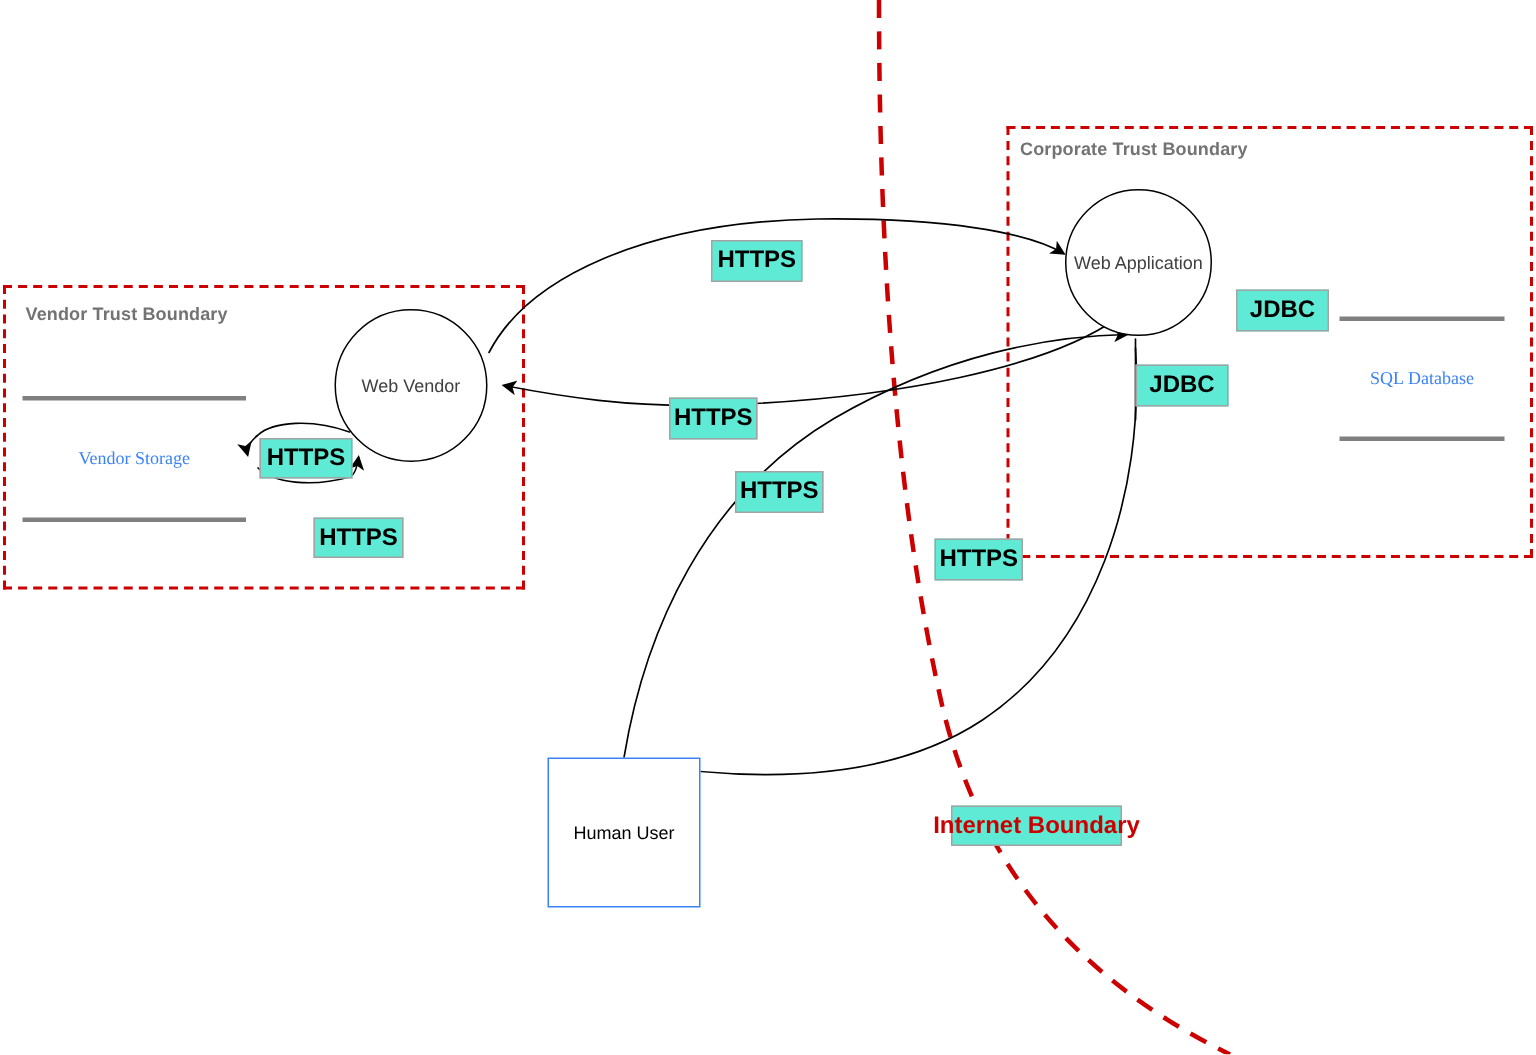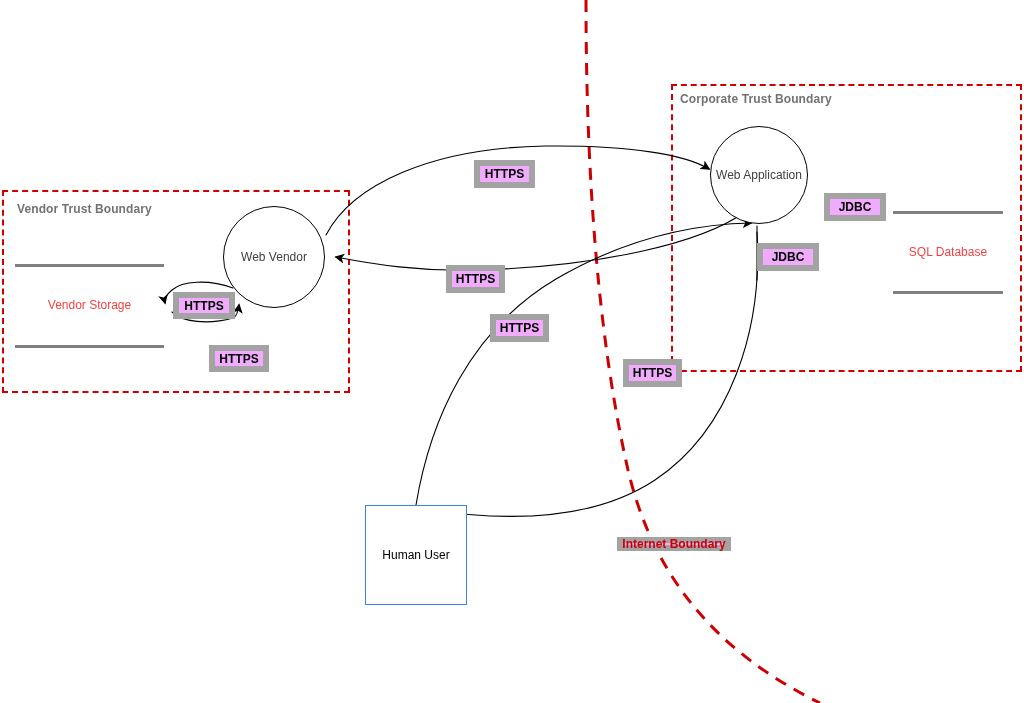--- a/index.html
+++ b/index.html
@@ -91,33 +91,33 @@
     background: #808080;
   }
   .datastore .rule.top { top: 0; }
   .datastore .rule.bottom { bottom: 0; }
   .datastore .datastore-label {
     position: absolute;
     left: 0;
     width: 100%;
     text-align: center;
     font-size: 12px;
-    color: #ef4444;
-    font-family: Liberation Sans, sans-serif;
+    color: #3b82f6;
+    font-family: Liberation Serif, serif;
     white-space: nowrap;
   }
 
   
   .flow-label {
     position: absolute;
-    background: #f0abfc;
-    border: 6px solid #a3a3a3;
+    background: #5eead4;
+    border: 1px solid #a3a3a3;
     color: #000000;
     font-weight: bold;
-    font-size: 12px;
+    font-size: 16px;
     font-family: "Liberation Sans", sans-serif;
     box-sizing: border-box;
     display: flex;
     align-items: center;
     justify-content: center;
     white-space: nowrap;
     padding: 0 8px;
     line-height: 1;
   }
   .flow-label.danger {
@@ -207,15 +207,15 @@
   <div class="flow-label" style="left:446px; top:265px; width:59px; height:28px;">HTTPS</div>
 
   <div class="flow-label" style="left:490px; top:314px; width:59px; height:28px;">HTTPS</div>
 
   <div class="flow-label" style="left:623px; top:359px; width:59px; height:28px;">HTTPS</div>
 
   <div class="flow-label" style="left:824px; top:193px; width:62px; height:28px;">JDBC</div>
 
   <div class="flow-label" style="left:757px; top:243px; width:62px; height:28px;">JDBC</div>
 
-  <div class="flow-label danger" style="left:617px; top:537px; width:114px; height:14px;text-align:right;">Internet Boundary</div>
+  <div class="flow-label danger" style="left:634px; top:537px; width:114px; height:27px;text-align:right;">Internet Boundary</div>
 
 </div>
 
 </body></html>

